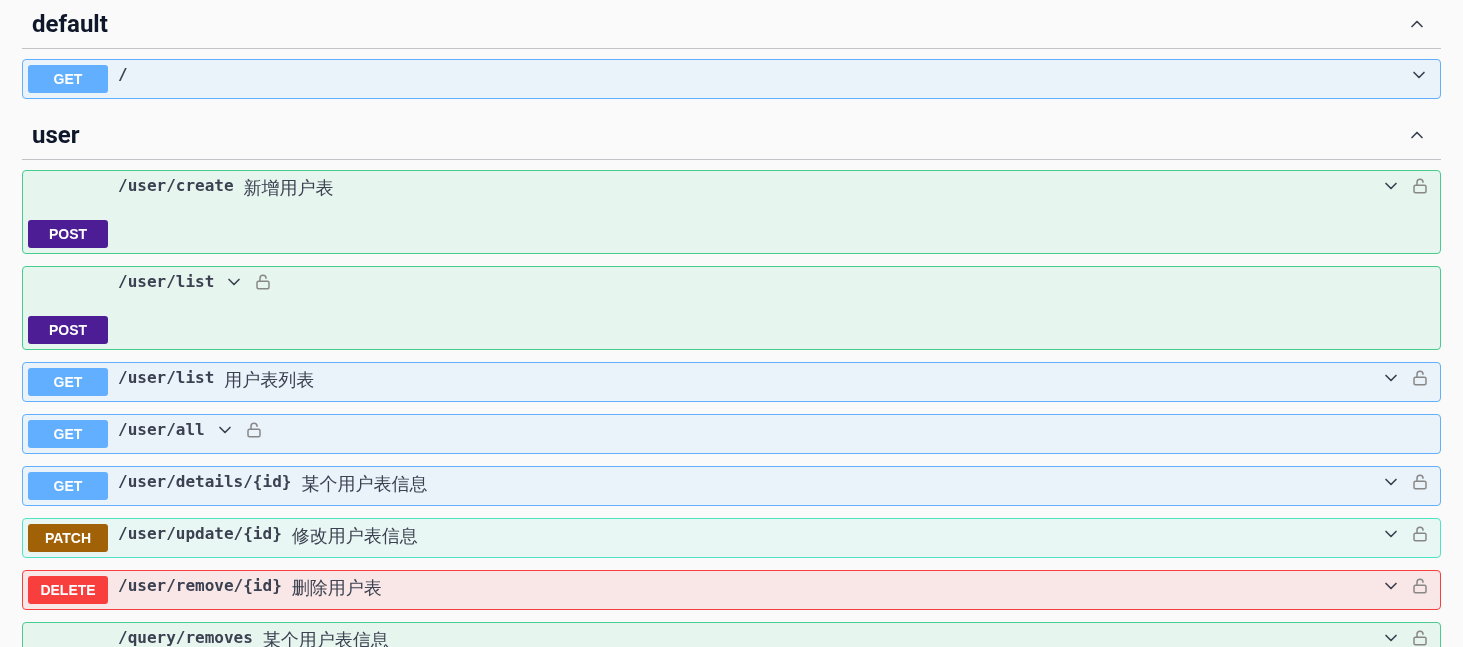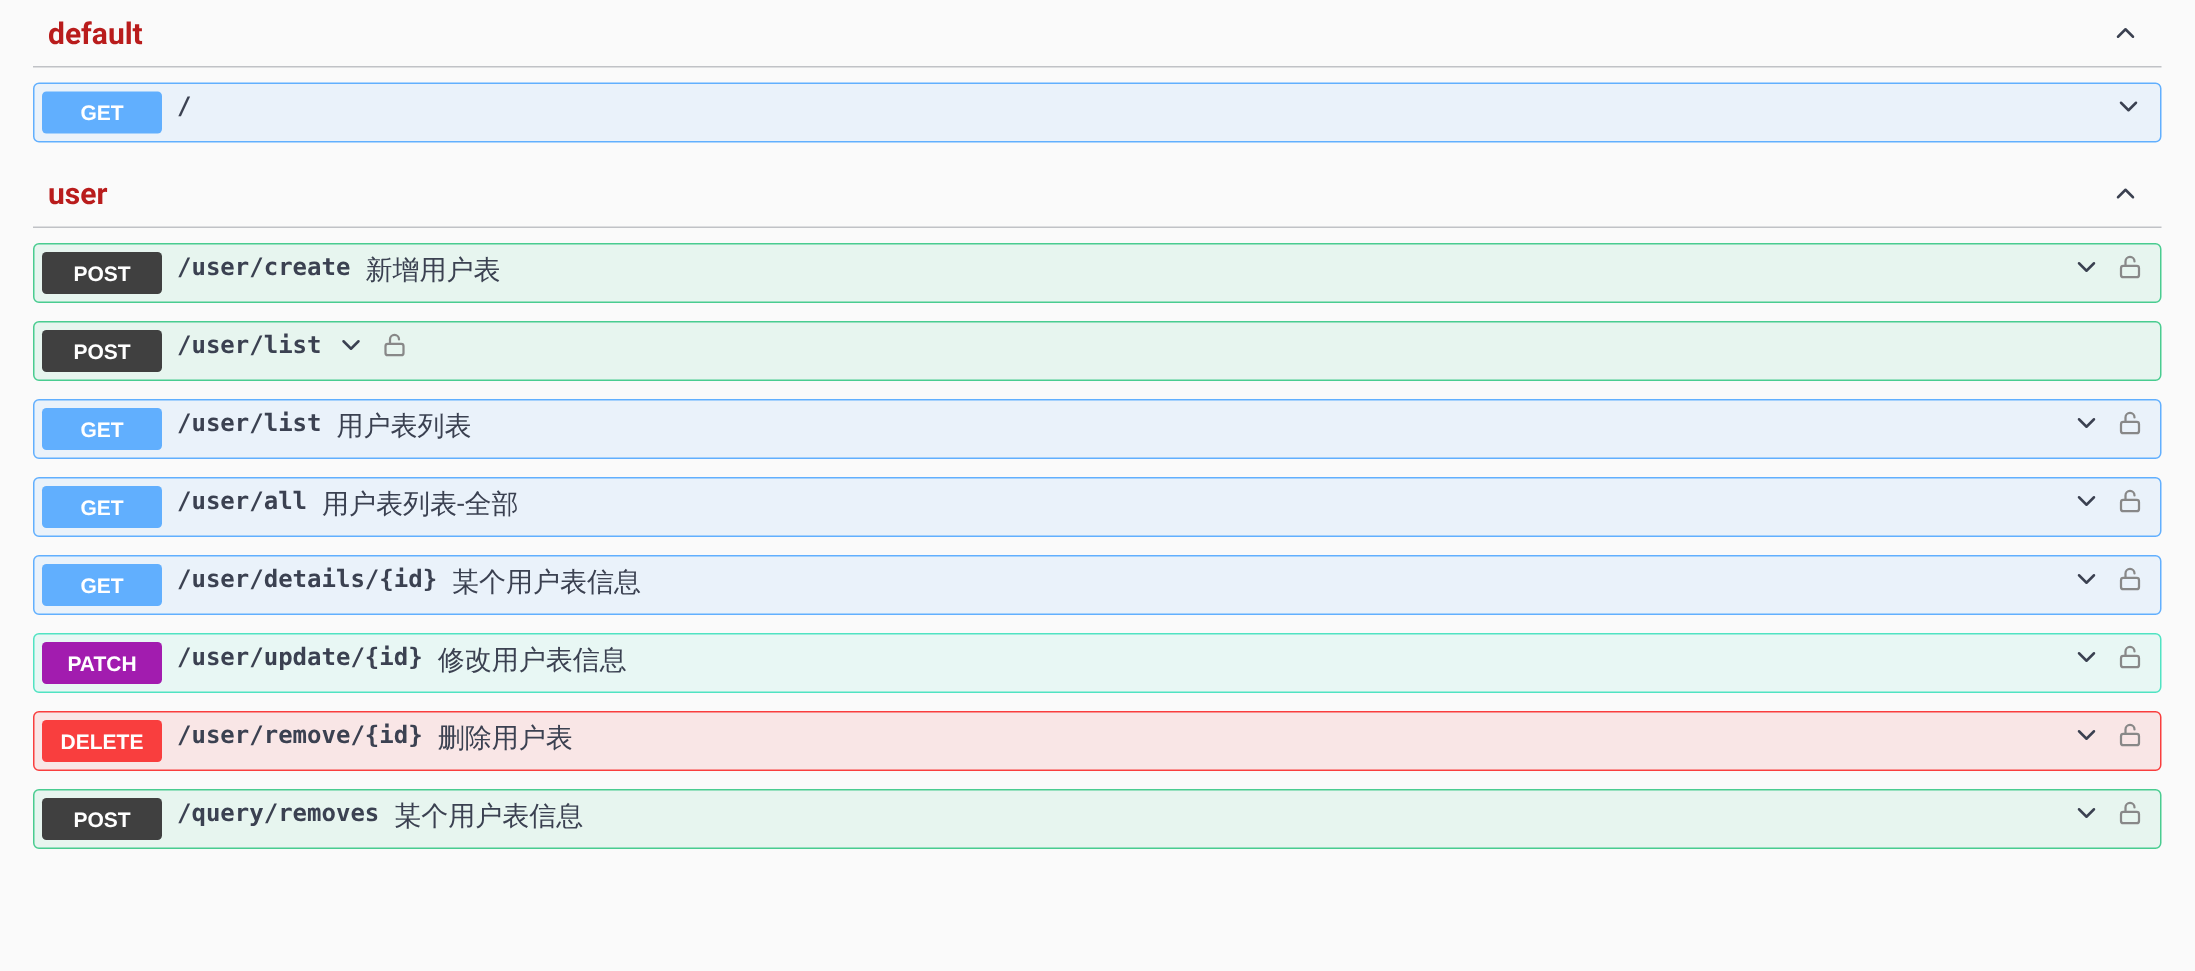--- a/index.html
+++ b/index.html
@@ -12,23 +12,23 @@
     .tag-section { margin-bottom: 6px; }
     .tag-header {
       display: flex;
       align-items: center;
       justify-content: space-between;
       border-bottom: 1px solid rgba(59,65,81,0.3);
       padding: 10px 0 10px 10px;
       cursor: pointer;
     }
     .tag-name {
-      font-size: 20px;
+      font-size: 24px;
       font-weight: 700;
-      color: #b91c1c;
+      color: #0f172a;
     }
     .tag-arrow { padding-right: 14px; }
     .operations { margin-top: 10px; }
     .op {
       border-radius: 4px;
       margin-bottom: 12px;
       border: 1px solid;
       display: flex;
       align-items: flex-start;
       padding: 5px;
@@ -43,22 +43,22 @@
       min-width: 80px;
       text-align: center;
       padding: 6px 0;
       border-radius: 3px;
       font-weight: 700;
       font-size: 14px;
       color: #fff;
       font-family: sans-serif;
     }
     .op-get    .method-badge { background: #61affe; }
-    .op-post   .method-badge { background: #404040; }
-    .op-patch  .method-badge { background: #a21caf; }
+    .op-post   .method-badge { background: #4c1d95; margin-top: 44px; }
+    .op-patch  .method-badge { background: #a16207; }
     .op-delete .method-badge { background: #f93e3e; }
     .op-path {
       font-family: ui-monospace, SFMono-Regular, Menlo, Monaco, Consolas, monospace;
       font-weight: 600;
       font-size: 16px;
       color: #3b4151;
       padding: 0 10px;
       word-break: break-all;
     }
     .op-summary {
@@ -164,21 +164,20 @@
               <svg width="18" height="18" viewBox="0 0 24 24" fill="none" stroke="#888" stroke-width="2" stroke-linecap="round" stroke-linejoin="round">
                 <rect x="4" y="11" width="16" height="10" rx="2"></rect>
                 <path d="M8 11V7a4 4 0 0 1 8 0"></path>
               </svg>
             </span>
           </span>
         </div>
         <div class="op op-get">
           <span class="method-badge">GET</span>
           <span class="op-path">/user/all</span>
-          <span class="op-summary">用户表列表-全部</span>
           <span class="op-right">
             <span class="chevron">
               <svg width="20" height="20" viewBox="0 0 24 24" fill="none" stroke="#3b4151" stroke-width="2" stroke-linecap="round" stroke-linejoin="round">
                 <polyline points="6 9 12 15 18 9"></polyline>
               </svg>
             </span>
             <span class="lock">
               <svg width="18" height="18" viewBox="0 0 24 24" fill="none" stroke="#888" stroke-width="2" stroke-linecap="round" stroke-linejoin="round">
                 <rect x="4" y="11" width="16" height="10" rx="2"></rect>
                 <path d="M8 11V7a4 4 0 0 1 8 0"></path>

